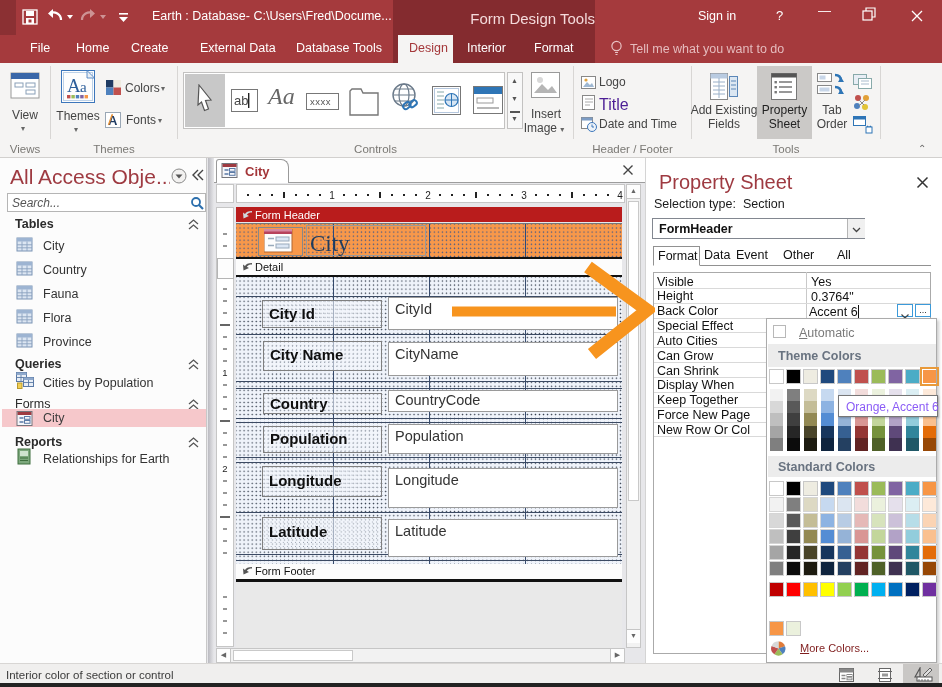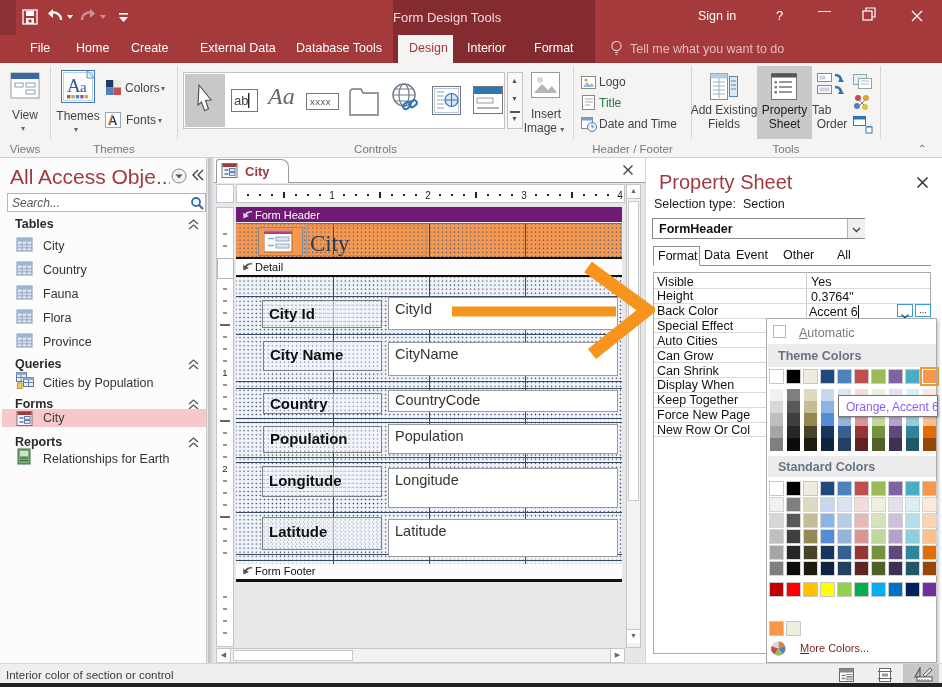--- a/index.html
+++ b/index.html
@@ -26,21 +26,22 @@
     <path d="M33 1 l -5 4.5 5 4.5 z" fill="#fff"></path>
     <path d="M47 7 l 6 0 -3 4 z" fill="#fff"></path>
     <g opacity="0.45">
       <path d="M73 5 c -5 -2 -11 1 -11 7" fill="none" stroke="#fff" stroke-width="2.2"></path>
       <path d="M70 1 l 5 4.5 -5 4.5 z" fill="#fff"></path>
       <path d="M80 7 l 6 0 -3 4 z" fill="#fff"></path>
     </g>
     <rect x="99" y="5" width="9" height="1.6" fill="#fff"></rect>
     <path d="M99 9 l 9 0 -4.5 5 z" fill="#fff"></path>
   </svg>
-  <div class="abs" style="left:393px;top:10px;width:202px;text-align:left;color:#f4dadb;font-size:13px">Form Design Tools</div>
+  <div class="abs" style="left:152px;top:9px;white-space:nowrap;color:#fff;font-size:12.5px">Earth : Database- C:\Users\Fred\Docume...</div>
+  <div class="abs" style="left:393px;top:10px;width:202px;text-align:right;color:#f4dadb;font-size:15px">Form Design Tools</div>
   <div class="abs" style="left:698px;top:9px;color:#fff;font-size:12.5px">Sign in</div>
   <div class="abs" style="left:776px;top:8px;color:#fff;font-size:13px">?</div>
   <div class="abs" style="left:818px;top:3px;color:#fff;font-size:13px">—</div>
   <svg class="abs" style="left:862px;top:7px" width="14" height="14" viewBox="0 0 14 14">
       <rect x="1" y="4" width="9" height="9" fill="none" stroke="#fff" stroke-width="1.2"></rect>
       <path d="M4 4 V1 H13 V10 H10" fill="none" stroke="#fff" stroke-width="1.2"></path>
     </svg>
   <svg class="abs" style="left:910px;top:9px" width="14" height="14" viewBox="0 0 14 14">
       <path d="M2 2 L12 12 M12 2 L2 12" stroke="#fff" stroke-width="1.3"></path>
     </svg>
@@ -173,21 +174,21 @@
   <svg class="abs" style="left:581px;top:11px" width="15" height="15" viewBox="0 0 15 15">
     <rect x="0.5" y="2.5" width="14" height="12" fill="#fff" stroke="#888"></rect>
     <path d="M2 13 L6 8 L9 11 L11 9 L13 13 Z" fill="#9fb8d2"></path>
     <circle cx="5" cy="6" r="1.6" fill="#e0a13c"></circle>
   </svg>
   <div class="abs" style="left:599px;top:12px;font-size:12px;color:#444">Logo</div>
   <svg class="abs" style="left:581px;top:32px" width="15" height="15" viewBox="0 0 15 15">
     <rect x="1.5" y="0.5" width="12" height="14" fill="#fff" stroke="#888"></rect>
     <path d="M4 4 h8 M4 7 h8 M4 10 h5" stroke="#aaa" stroke-width="1"></path>
   </svg>
-  <div class="abs" style="left:599px;top:33px;font-size:12px;color:#15803d">Title</div>
+  <div class="abs" style="left:599px;top:33px;font-size:16px;color:#4c1d95">Title</div>
   <svg class="abs" style="left:581px;top:53px" width="16" height="16" viewBox="0 0 16 16">
     <rect x="0.5" y="1.5" width="11" height="11" fill="#fff" stroke="#888"></rect>
     <rect x="0.5" y="1.5" width="11" height="3" fill="#7c9cc4"></rect>
     <circle cx="11" cy="11" r="4.5" fill="#eef3f8" stroke="#3c76bb"></circle>
     <path d="M11 8.5 V11 H13" stroke="#3c76bb" fill="none"></path>
   </svg>
   <div class="abs" style="left:599px;top:54px;font-size:12px;color:#444">Date and Time</div>
 
   <svg class="abs" style="left:710px;top:10px" width="28" height="27" viewBox="0 0 28 27">
     <rect x="0.5" y="0.5" width="17" height="26" fill="#fff" stroke="#888"></rect>
@@ -212,21 +213,21 @@
   <svg class="abs" style="left:817px;top:10px" width="30" height="27" viewBox="0 0 30 27">
     <rect x="0.5" y="0.5" width="14" height="8" fill="#fff" stroke="#888"></rect>
     <rect x="0.5" y="12.5" width="14" height="8" fill="#fff" stroke="#888"></rect>
     <rect x="2.5" y="2.5" width="6" height="4" fill="#c8d6e8"></rect>
     <rect x="2.5" y="14.5" width="10" height="4" fill="#c8d6e8"></rect>
     <path d="M18 2 q6 0 6 6" fill="none" stroke="#2e75b6" stroke-width="2.4"></path>
     <path d="M24 4 l3 5 -6 0 z" fill="#2e75b6"></path>
     <path d="M18 14 q6 0 6 6" fill="none" stroke="#2e75b6" stroke-width="2.4"></path>
     <path d="M24 16 l3 5 -6 0 z" fill="#2e75b6"></path>
   </svg>
-  <div class="abs" style="left:812px;top:40px;width:40px;font-size:12px;color:#444">Tab</div>
+  <div class="abs" style="left:812px;top:40px;width:40px;text-align:center;font-size:12px;color:#444">Tab</div>
   <div class="abs" style="left:812px;top:54px;width:40px;text-align:center;font-size:12px;color:#444">Order</div>
 
   <svg class="abs" style="left:853px;top:11px" width="20" height="16" viewBox="0 0 20 16">
     <rect x="0.5" y="0.5" width="13" height="10" fill="#e8eef5" stroke="#8aa"></rect>
     <rect x="5.5" y="4.5" width="13" height="10" fill="#fff" stroke="#8aa"></rect>
     <path d="M8 7 h8 M8 10 h8" stroke="#a9bccd" stroke-width="1.2"></path>
   </svg>
   <svg class="abs" style="left:853px;top:31px" width="20" height="18" viewBox="0 0 20 18">
     <circle cx="5" cy="4" r="3" fill="#c0504d"></circle>
       <circle cx="13" cy="4" r="3" fill="#e2a037"></circle>
@@ -274,21 +275,21 @@
     <div class="abs" style="left:43px;top:81px;font-size:12.5px;color:#333">City</div>
     <div class="abs" style="left:43px;top:105px;font-size:12.5px;color:#333">Country</div>
     <div class="abs" style="left:43px;top:129px;font-size:12.5px;color:#333">Fauna</div>
     <div class="abs" style="left:43px;top:153px;font-size:12.5px;color:#333">Flora</div>
     <div class="abs" style="left:43px;top:177px;font-size:12.5px;color:#333">Province</div>
     <div class="abs" style="left:15px;top:199px;font-size:12.5px;font-weight:bold;color:#2b2b2b">Queries</div>
     <svg class="abs" style="left:188px;top:201px" width="11" height="11" viewBox="0 0 11 11">
         <path d="M1 5 L5.5 1 L10 5 M1 10 L5.5 6 L10 10" fill="none" stroke="#555" stroke-width="1.3"></path>
       </svg>
     <div class="abs" style="left:43px;top:218px;font-size:12.5px;color:#333">Cities by Population</div>
-    <div class="abs" style="left:15px;top:239px;font-size:12.5px;font-weight:bold;color:#2b2b2b">Forms</div>
+    <div class="abs" style="left:15px;top:239px;font-size:12.5px;font-weight:normal;color:#2b2b2b">Forms</div>
     <svg class="abs" style="left:188px;top:241px" width="11" height="11" viewBox="0 0 11 11">
         <path d="M1 5 L5.5 1 L10 5 M1 10 L5.5 6 L10 10" fill="none" stroke="#555" stroke-width="1.3"></path>
       </svg>
     <div class="abs" style="left:2px;top:251px;width:204px;height:18px;background:#f6c8cb"></div>
     <div class="abs" style="left:43px;top:253px;font-size:12.5px;color:#3b3b3b">City</div>
     <div class="abs" style="left:15px;top:277px;font-size:12.5px;font-weight:bold;color:#2b2b2b">Reports</div>
     <svg class="abs" style="left:188px;top:279px" width="11" height="11" viewBox="0 0 11 11">
         <path d="M1 5 L5.5 1 L10 5 M1 10 L5.5 6 L10 10" fill="none" stroke="#555" stroke-width="1.3"></path>
       </svg>
     <div class="abs" style="left:43px;top:294px;font-size:12.5px;color:#333">Relationships for Earth</div>
@@ -394,21 +395,21 @@
             <text x="191" y="14">2</text>
             <text x="287" y="14">3</text>
             <text x="383" y="14">4</text>
         </g>
       </svg>
     </div>
 
     <div class="abs" style="left:8px;top:49px;width:18px;height:440px;background:#fff;border:1px solid #c6c6c6"></div>
     <div class="abs" style="left:9px;top:100px;width:17px;height:21px;background:#fdfdfd;border:1px solid #b5b5b5"></div>
 
-    <div class="abs" style="left:28px;top:49px;width:386px;height:15px;background:#701a75">
+    <div class="abs" style="left:28px;top:49px;width:386px;height:15px;background:#b91c1c">
       <svg class="abs" style="left:6px;top:3px" width="11" height="10" viewBox="0 0 11 10">
           <path d="M10 1 C6 1 4 2 3 4 L1 2.5 L1.5 8.5 L7 6 L4.8 4.8 C6 3 7.5 2.5 10 2.5 Z" fill="#cfd8de"></path>
         </svg>
       <div class="abs" style="left:19px;top:2px;font-size:11px;color:#fff">Form Header</div>
     </div>
 
     <div class="abs odots" style="left:28px;top:65px;width:386px;height:34px;background-color:#f8984a;border-top:1px solid #777">
       <div class="abs" style="left:97px;top:0;width:1px;height:34px;background:#2b4a7d"></div>
       <div class="abs" style="left:193px;top:0;width:1px;height:34px;background:#2b4a7d"></div>
       <div class="abs" style="left:289px;top:0;width:1px;height:34px;background:#2b4a7d"></div>

